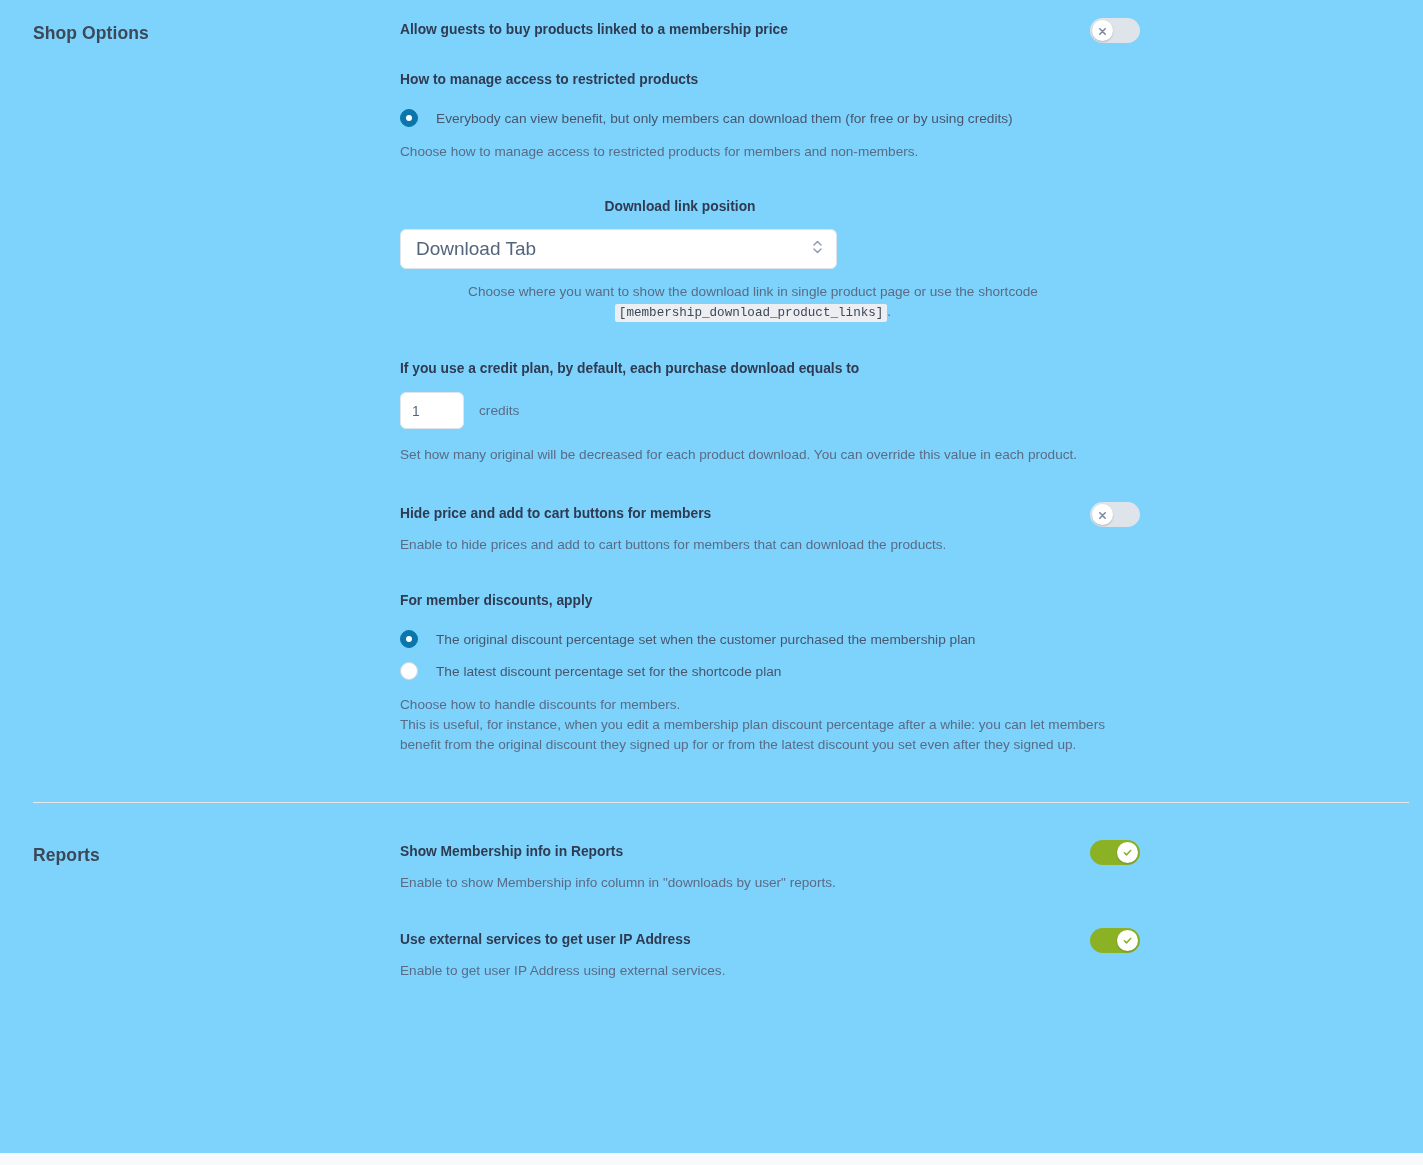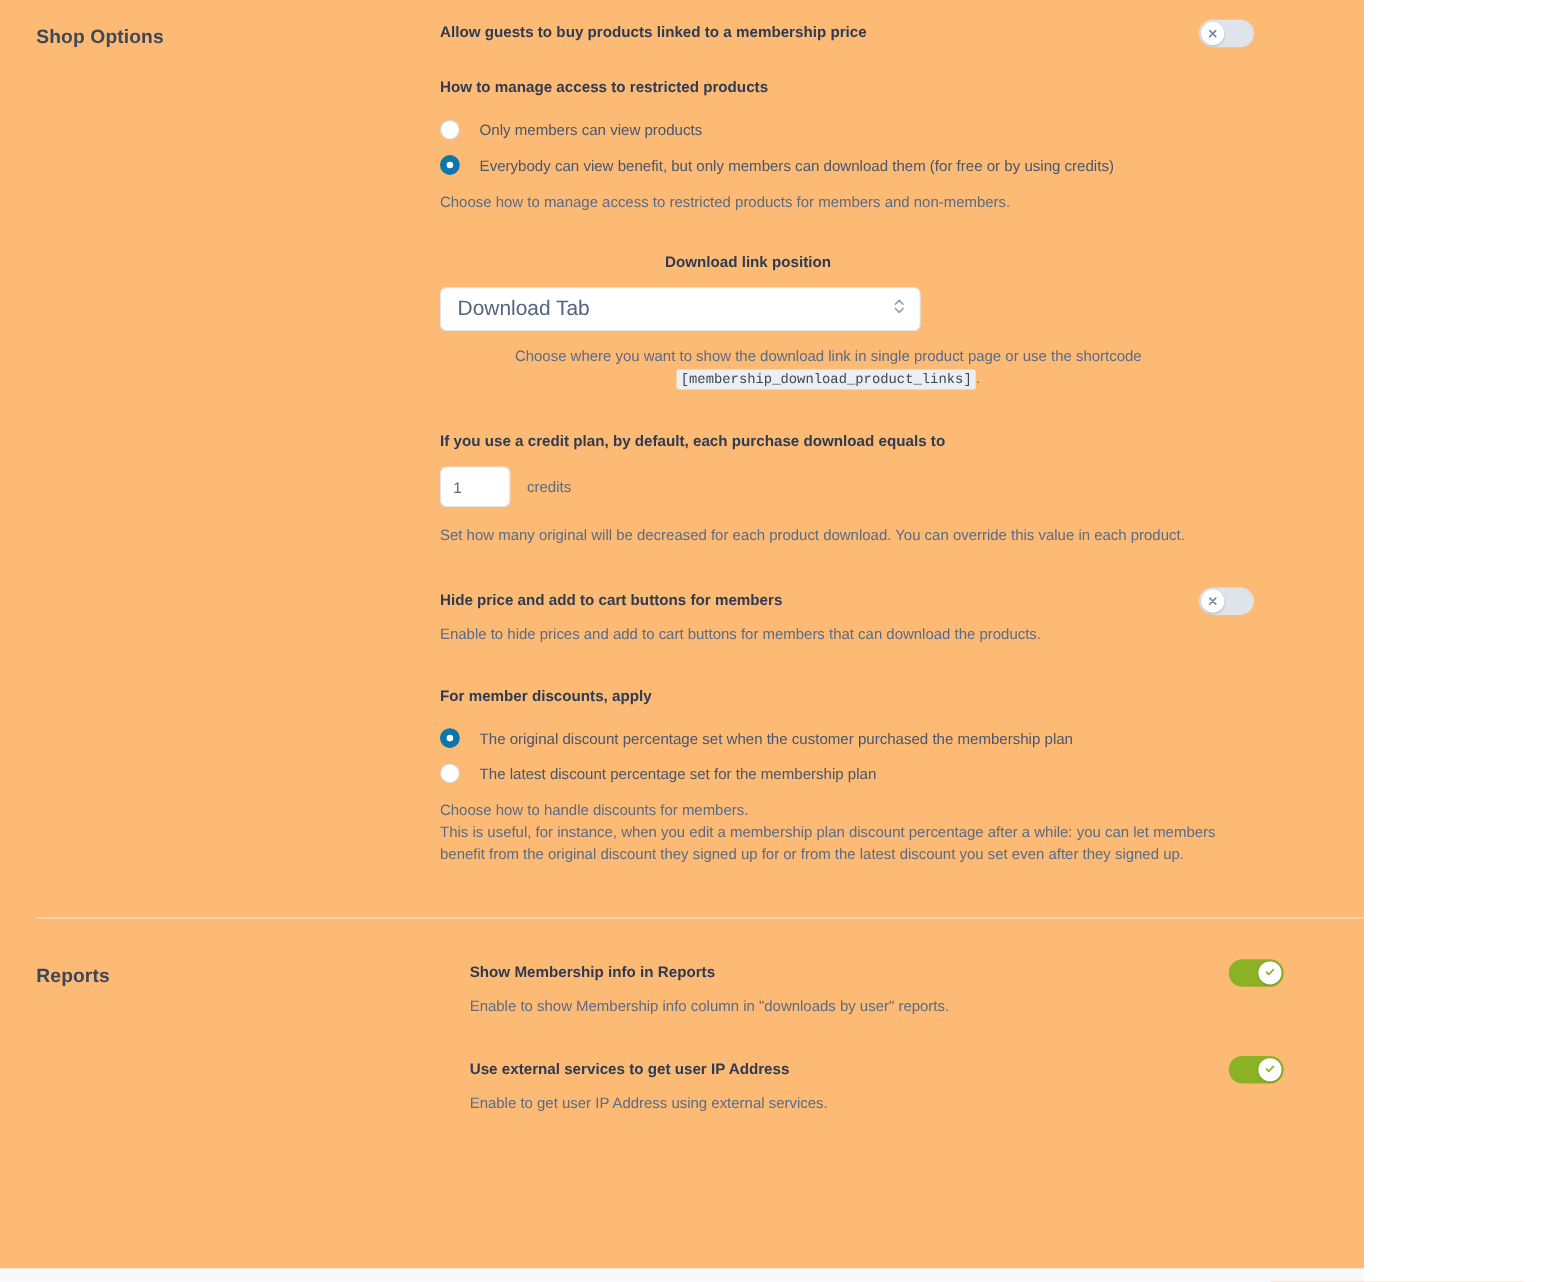--- a/index.html
+++ b/index.html
@@ -4,23 +4,23 @@
 <style>
   * { box-sizing: border-box; }
   html, body {
     margin: 0;
     padding: 0;
     background: #ffffff;
     font-family: "Liberation Sans", sans-serif;
   }
   .page {
     position: relative;
-    width: 1240px;
+    width: 1423px;
     height: 1165px;
-    background: #fdba74;
+    background: #7dd3fc;
     overflow: hidden;
   }
   .bottom-band {
     position: absolute;
     left: 0; right: 0; bottom: 0;
     height: 12px;
     background: #f8f9fc;
   }
 
   
@@ -200,21 +200,21 @@
     font-family: "Liberation Sans", sans-serif;
     outline: none;
   }
   .unit-label {
     font-size: 13.7px;
     color: #5a6b86;
     margin-left: 15px;
   }
 
   .block-shop { padding-top: 20px; }
-  .block-reports { padding-top: 39px; gap: 27px; }
+  .block-reports { padding-top: 39px; }
   .gap-before-divider { height: 47px; }
 </style>
 </head>
 <body>
 
 <div class="page">
 
   <div class="section block-shop">
     <div class="section-title">Shop Options</div>
 
@@ -231,24 +231,20 @@
               </svg>
             </span>
           </div>
         </div>
       </div>
 
       <div class="field" style="">
         <div class="field-label">How to manage access to restricted products</div>
         <div class="radio-group">
           <div class="radio-row">
-            <span class="radio"></span>
-            <span class="radio-label">Only members can view products</span>
-          </div>
-          <div class="radio-row">
             <span class="radio checked"></span>
             <span class="radio-label">Everybody can view benefit, but only members can download them (for free or by using credits)</span>
           </div>
         </div>
         <div class="field-desc tight">Choose how to manage access to restricted products for members and non-members.</div>
       </div>
 
       <div class="field" style="margin-top:35px;text-align:center;">
         <div class="field-label">Download link position</div>
         <div class="select-wrap">
@@ -294,21 +290,21 @@
 
       <div class="field" style="margin-top:36px;">
         <div class="field-label">For member discounts, apply</div>
         <div class="radio-group">
           <div class="radio-row">
             <span class="radio checked"></span>
             <span class="radio-label">The original discount percentage set when the customer purchased the membership plan</span>
           </div>
           <div class="radio-row">
             <span class="radio"></span>
-            <span class="radio-label">The latest discount percentage set for the membership plan</span>
+            <span class="radio-label">The latest discount percentage set for the shortcode plan</span>
           </div>
         </div>
         <div class="field-desc tight" style="max-width:732px;">
           <span class="line">Choose how to handle discounts for members.</span>
           <span class="line">This is useful, for instance, when you edit a membership plan discount percentage after a while: you can let members benefit from the original discount they signed up for or from the latest discount you set even after they signed up.</span>
         </div>
       </div>
 
     </div>
   </div>

